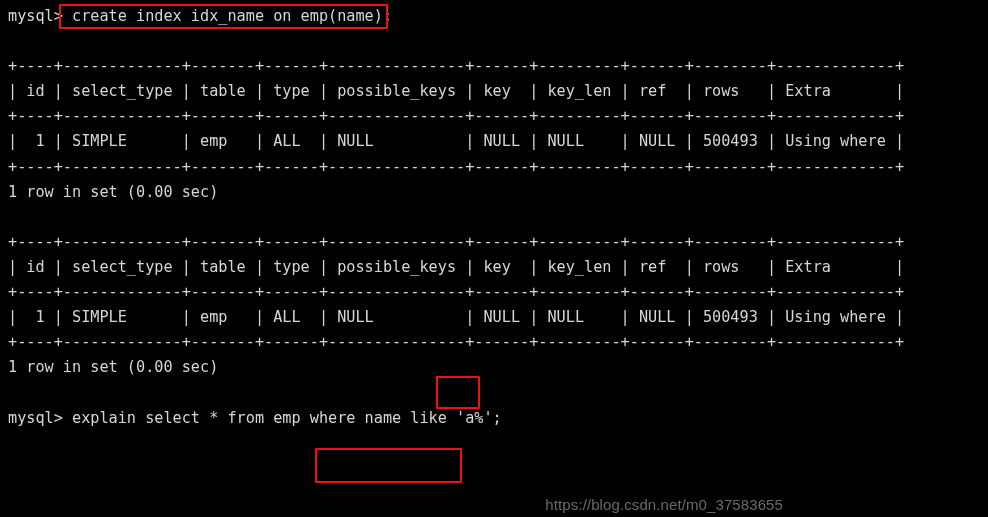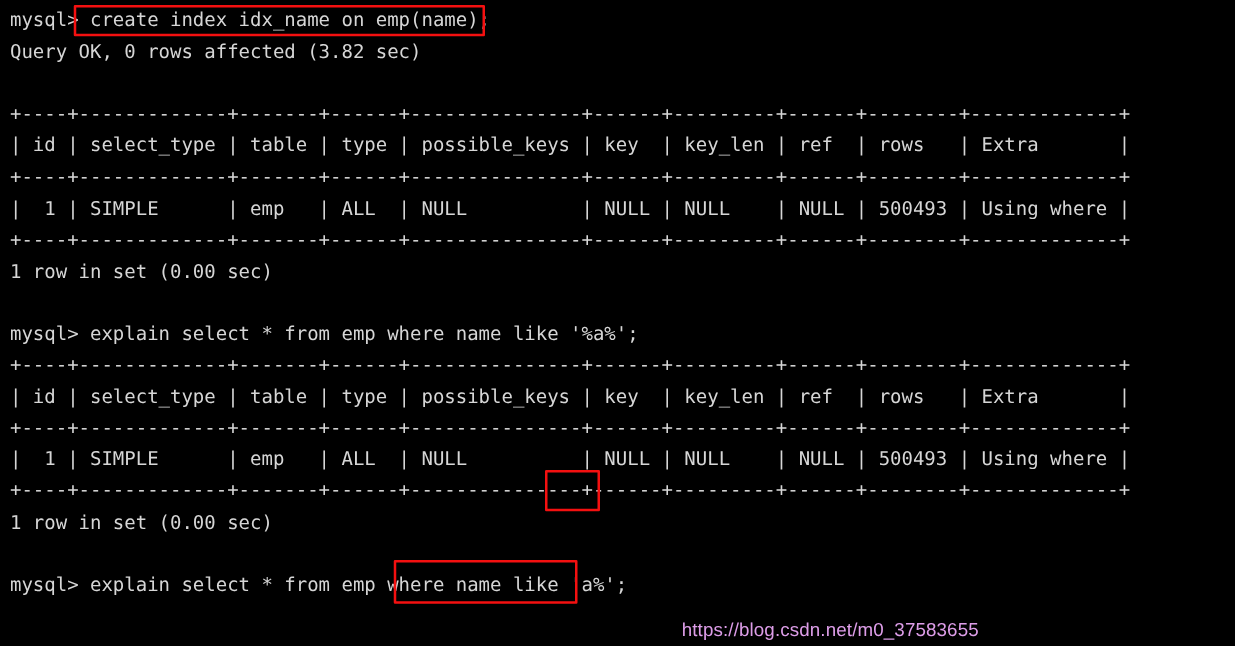--- a/index.html
+++ b/index.html
@@ -58,45 +58,43 @@
   #hl-possible-keys {
     left: 315px;
     top: 448px;
     width: 147px;
     height: 35px;
   }
   #watermark {
     position: absolute;
     right: 9px;
     bottom: 4px;
-    color: #f0abfc;
+    color: #737373;
     font-family: "Liberation Sans", sans-serif;
     font-size: 15px;
     letter-spacing: 0.1px;
     white-space: pre;
     opacity: 0.92;
     margin-top: 16px;
   }
 </style>
 </head>
 <body>
 
 <div id="terminal">
 
   <div class="line">mysql&gt; create index idx_name on emp(name);</div>
-  <div class="line">Query OK, 0 rows affected (3.82 sec)</div>
   <div class="line blank"></div>
   <div class="line">+----+-------------+-------+------+---------------+------+---------+------+--------+-------------+</div>
   <div class="line">| id | select_type | table | type | possible_keys | key  | key_len | ref  | rows   | Extra       |</div>
   <div class="line">+----+-------------+-------+------+---------------+------+---------+------+--------+-------------+</div>
   <div class="line">|  1 | SIMPLE      | emp   | ALL  | NULL          | NULL | NULL    | NULL | 500493 | Using where |</div>
   <div class="line">+----+-------------+-------+------+---------------+------+---------+------+--------+-------------+</div>
   <div class="line">1 row in set (0.00 sec)</div>
   <div class="line blank"></div>
-  <div class="line">mysql&gt; explain select * from emp where name like '%a%';</div>
   <div class="line">+----+-------------+-------+------+---------------+------+---------+------+--------+-------------+</div>
   <div class="line">| id | select_type | table | type | possible_keys | key  | key_len | ref  | rows   | Extra       |</div>
   <div class="line">+----+-------------+-------+------+---------------+------+---------+------+--------+-------------+</div>
   <div class="line">|  1 | SIMPLE      | emp   | ALL  | NULL          | NULL | NULL    | NULL | 500493 | Using where |</div>
   <div class="line">+----+-------------+-------+------+---------------+------+---------+------+--------+-------------+</div>
   <div class="line">1 row in set (0.00 sec)</div>
   <div class="line blank"></div>
   <div class="line">mysql&gt; explain select * from emp where name like 'a%';</div>
 
   <div class="hl" id="hl-create-index"></div>

